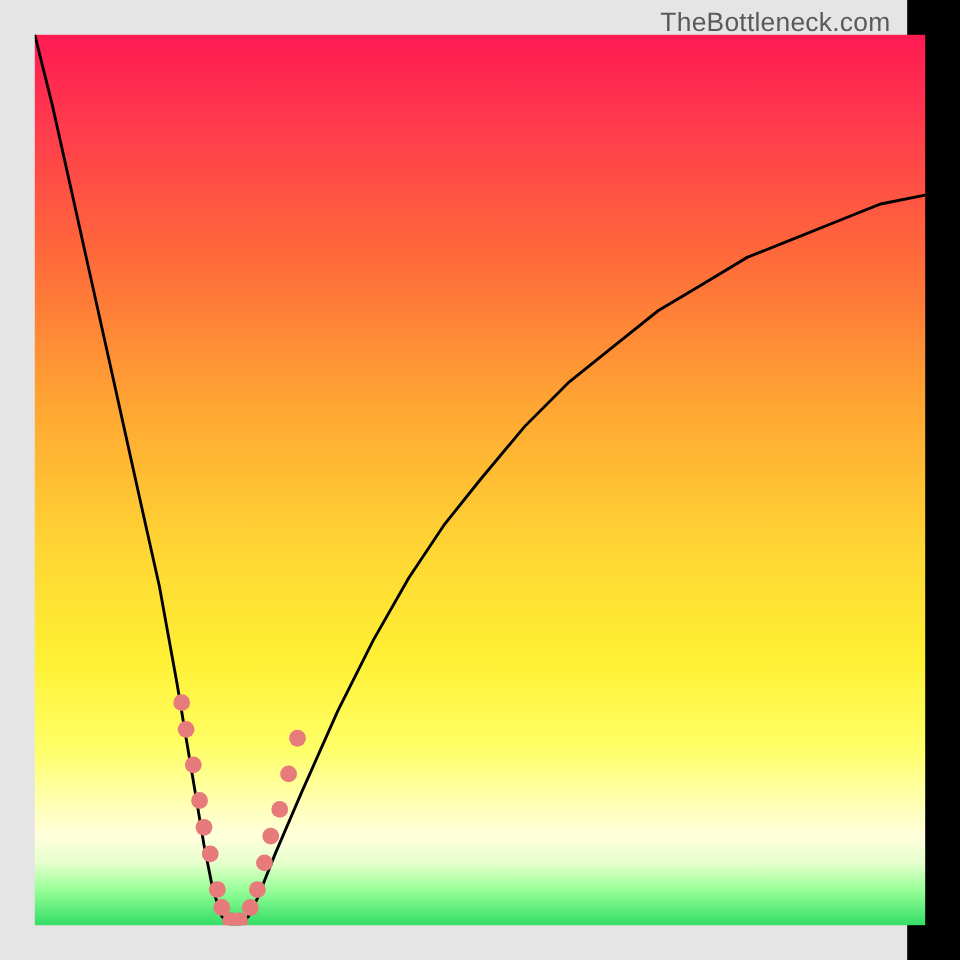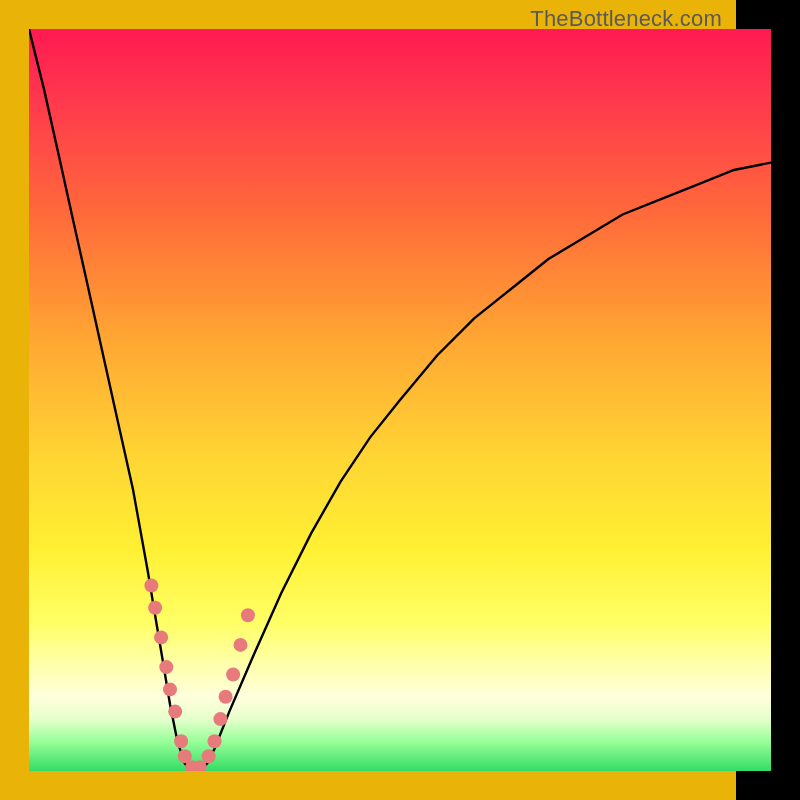--- a/index.html
+++ b/index.html
@@ -8,23 +8,24 @@
     width: 800px;
     height: 800px;
     overflow: hidden;
     background: #000;
     font-family: Arial, Helvetica, sans-serif;
   }
   .frame {
     position: absolute;
     top: 0;
     left: 0;
-    background: #eab308;
+    background: #e5e5e5;
     width: 736px;
     height: 800px;
+    padding-left: 20px;
   }
   .plot {
     position: absolute;
     left: 29px;
     top: 29px;
     width: 742px;
     height: 742px;
     background: linear-gradient(
       to bottom,
       #ff1a52 0%,

